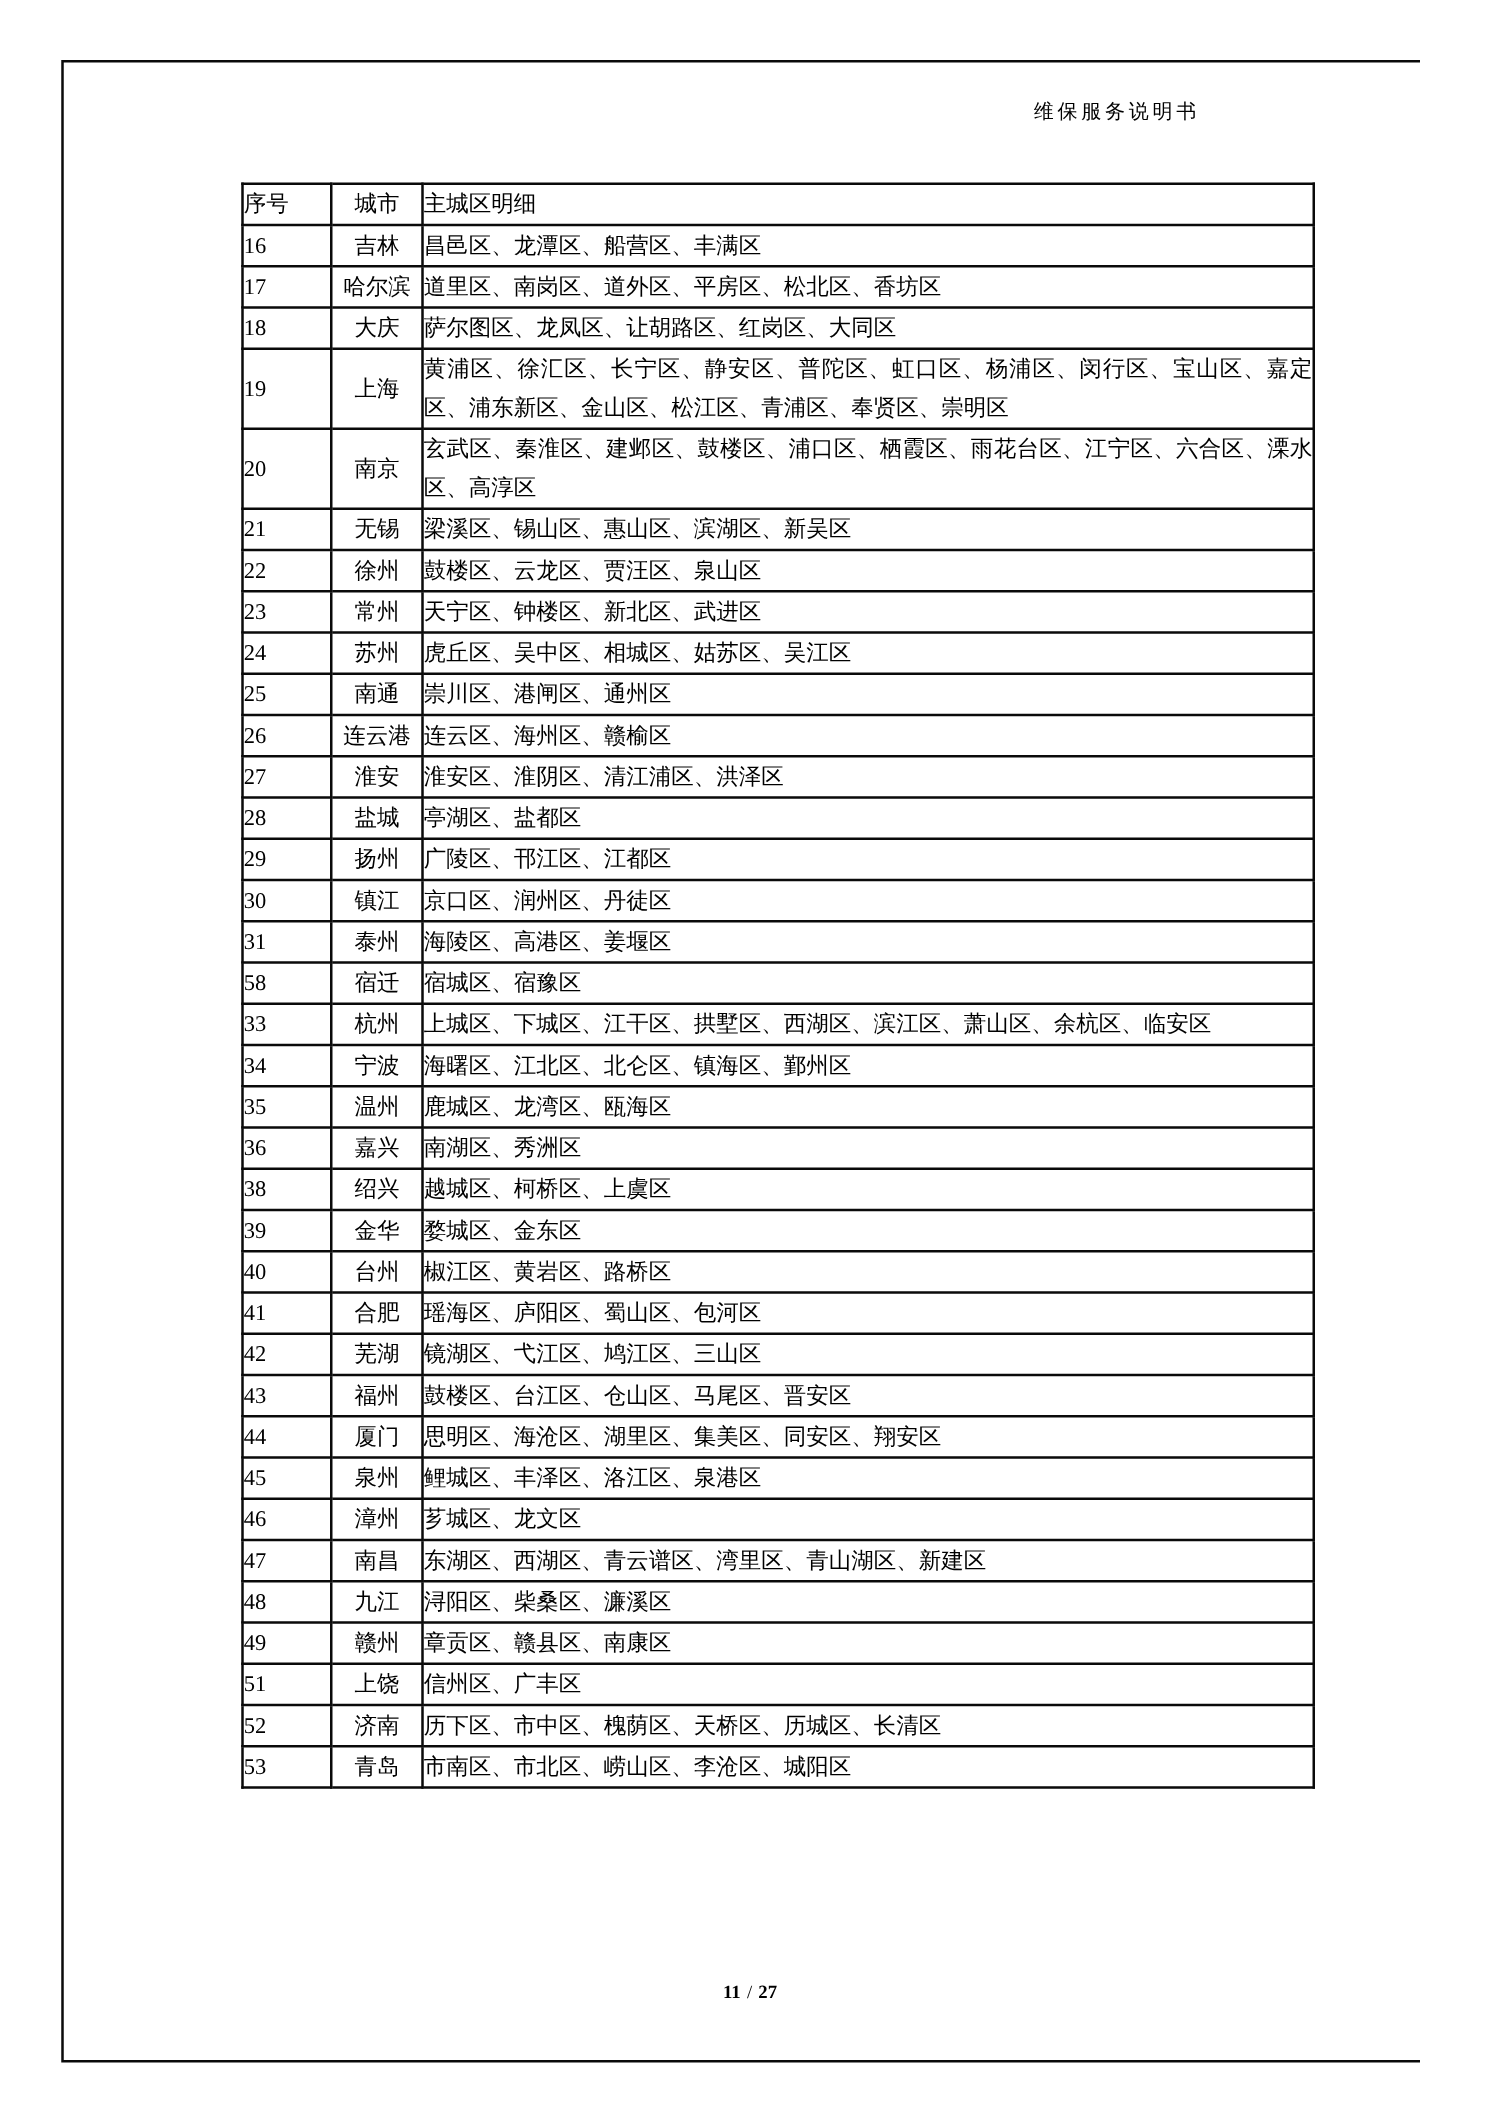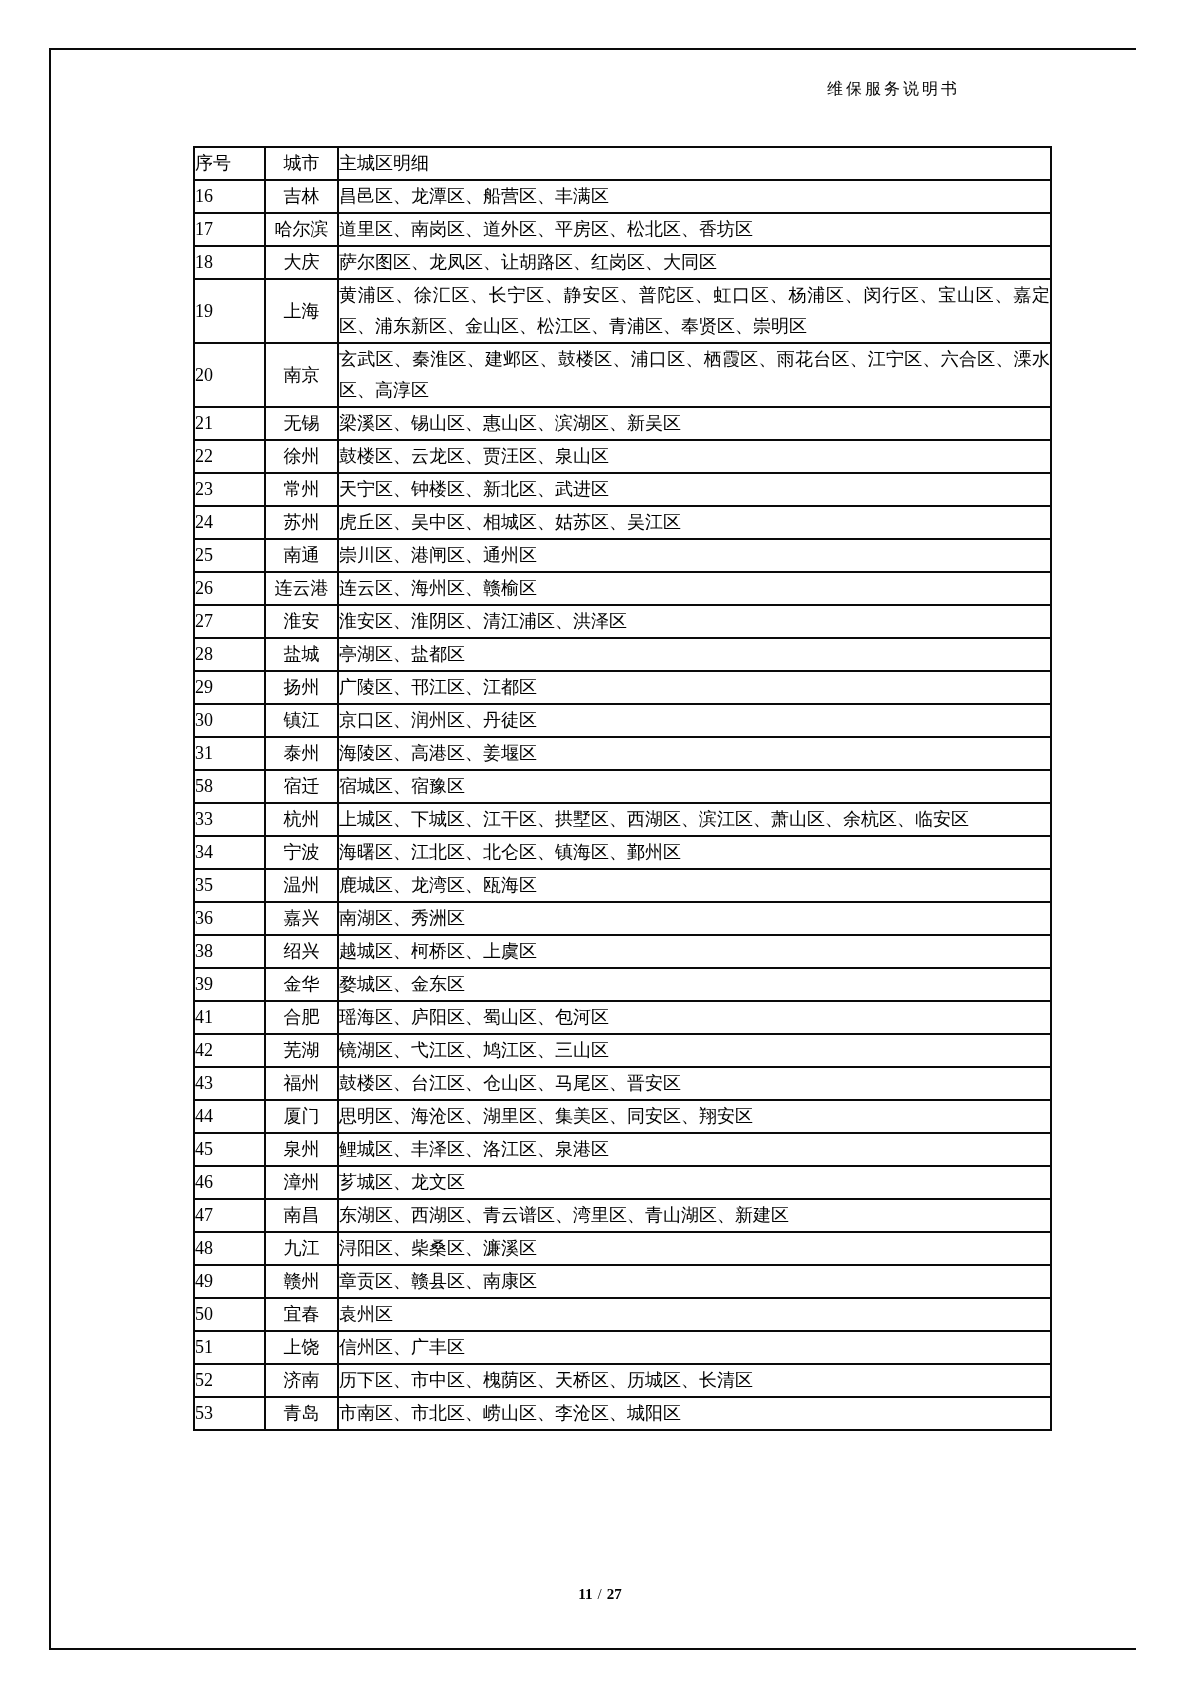--- a/index.html
+++ b/index.html
@@ -203,20 +203,25 @@
     <td class="col-no">38</td>
     <td class="col-city">绍兴</td>
     <td class="col-districts">越城区、柯桥区、上虞区</td>
   </tr>
           <tr>
     <td class="col-no">39</td>
     <td class="col-city">金华</td>
     <td class="col-districts">婺城区、金东区</td>
   </tr>
           <tr>
+    <td class="col-no">40</td>
+    <td class="col-city">台州</td>
+    <td class="col-districts">椒江区、黄岩区、路桥区</td>
+  </tr>
+          <tr>
     <td class="col-no">41</td>
     <td class="col-city">合肥</td>
     <td class="col-districts">瑶海区、庐阳区、蜀山区、包河区</td>
   </tr>
           <tr>
     <td class="col-no">42</td>
     <td class="col-city">芜湖</td>
     <td class="col-districts">镜湖区、弋江区、鸠江区、三山区</td>
   </tr>
           <tr>
@@ -248,25 +253,20 @@
     <td class="col-no">48</td>
     <td class="col-city">九江</td>
     <td class="col-districts">浔阳区、柴桑区、濂溪区</td>
   </tr>
           <tr>
     <td class="col-no">49</td>
     <td class="col-city">赣州</td>
     <td class="col-districts">章贡区、赣县区、南康区</td>
   </tr>
           <tr>
-    <td class="col-no">50</td>
-    <td class="col-city">宜春</td>
-    <td class="col-districts">袁州区</td>
-  </tr>
-          <tr>
     <td class="col-no">51</td>
     <td class="col-city">上饶</td>
     <td class="col-districts">信州区、广丰区</td>
   </tr>
           <tr>
     <td class="col-no">52</td>
     <td class="col-city">济南</td>
     <td class="col-districts">历下区、市中区、槐荫区、天桥区、历城区、长清区</td>
   </tr>
           <tr>

